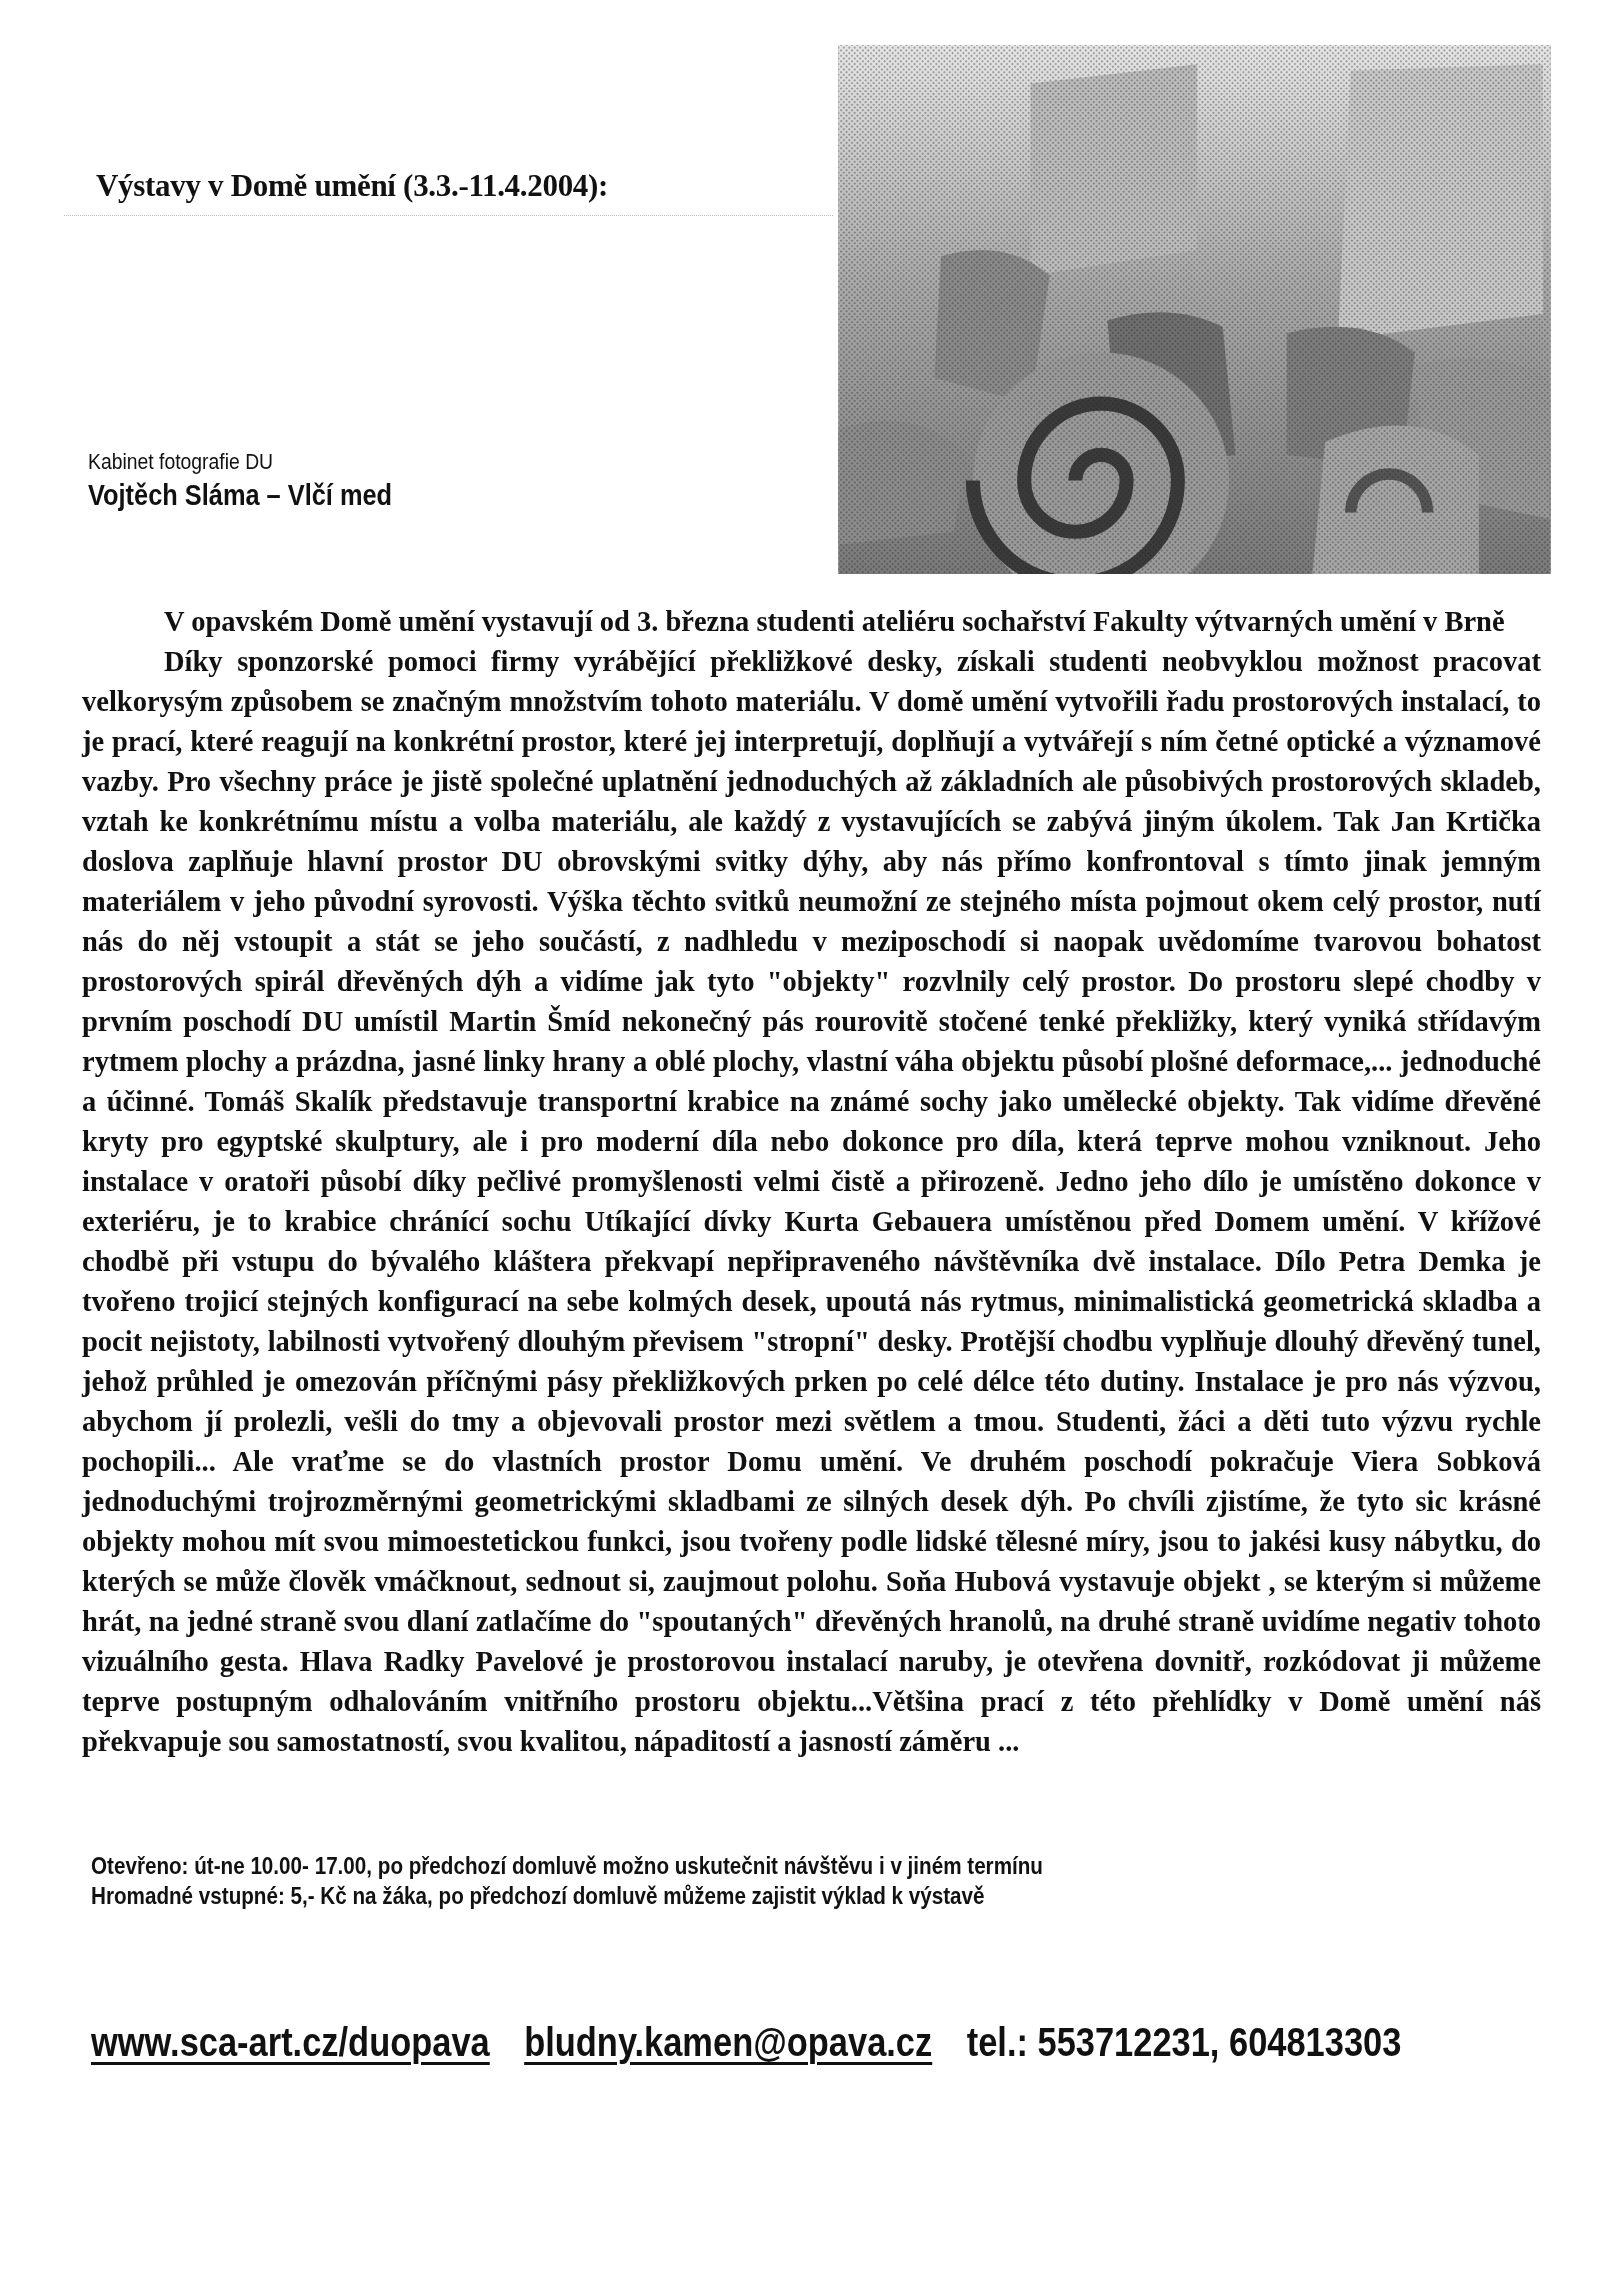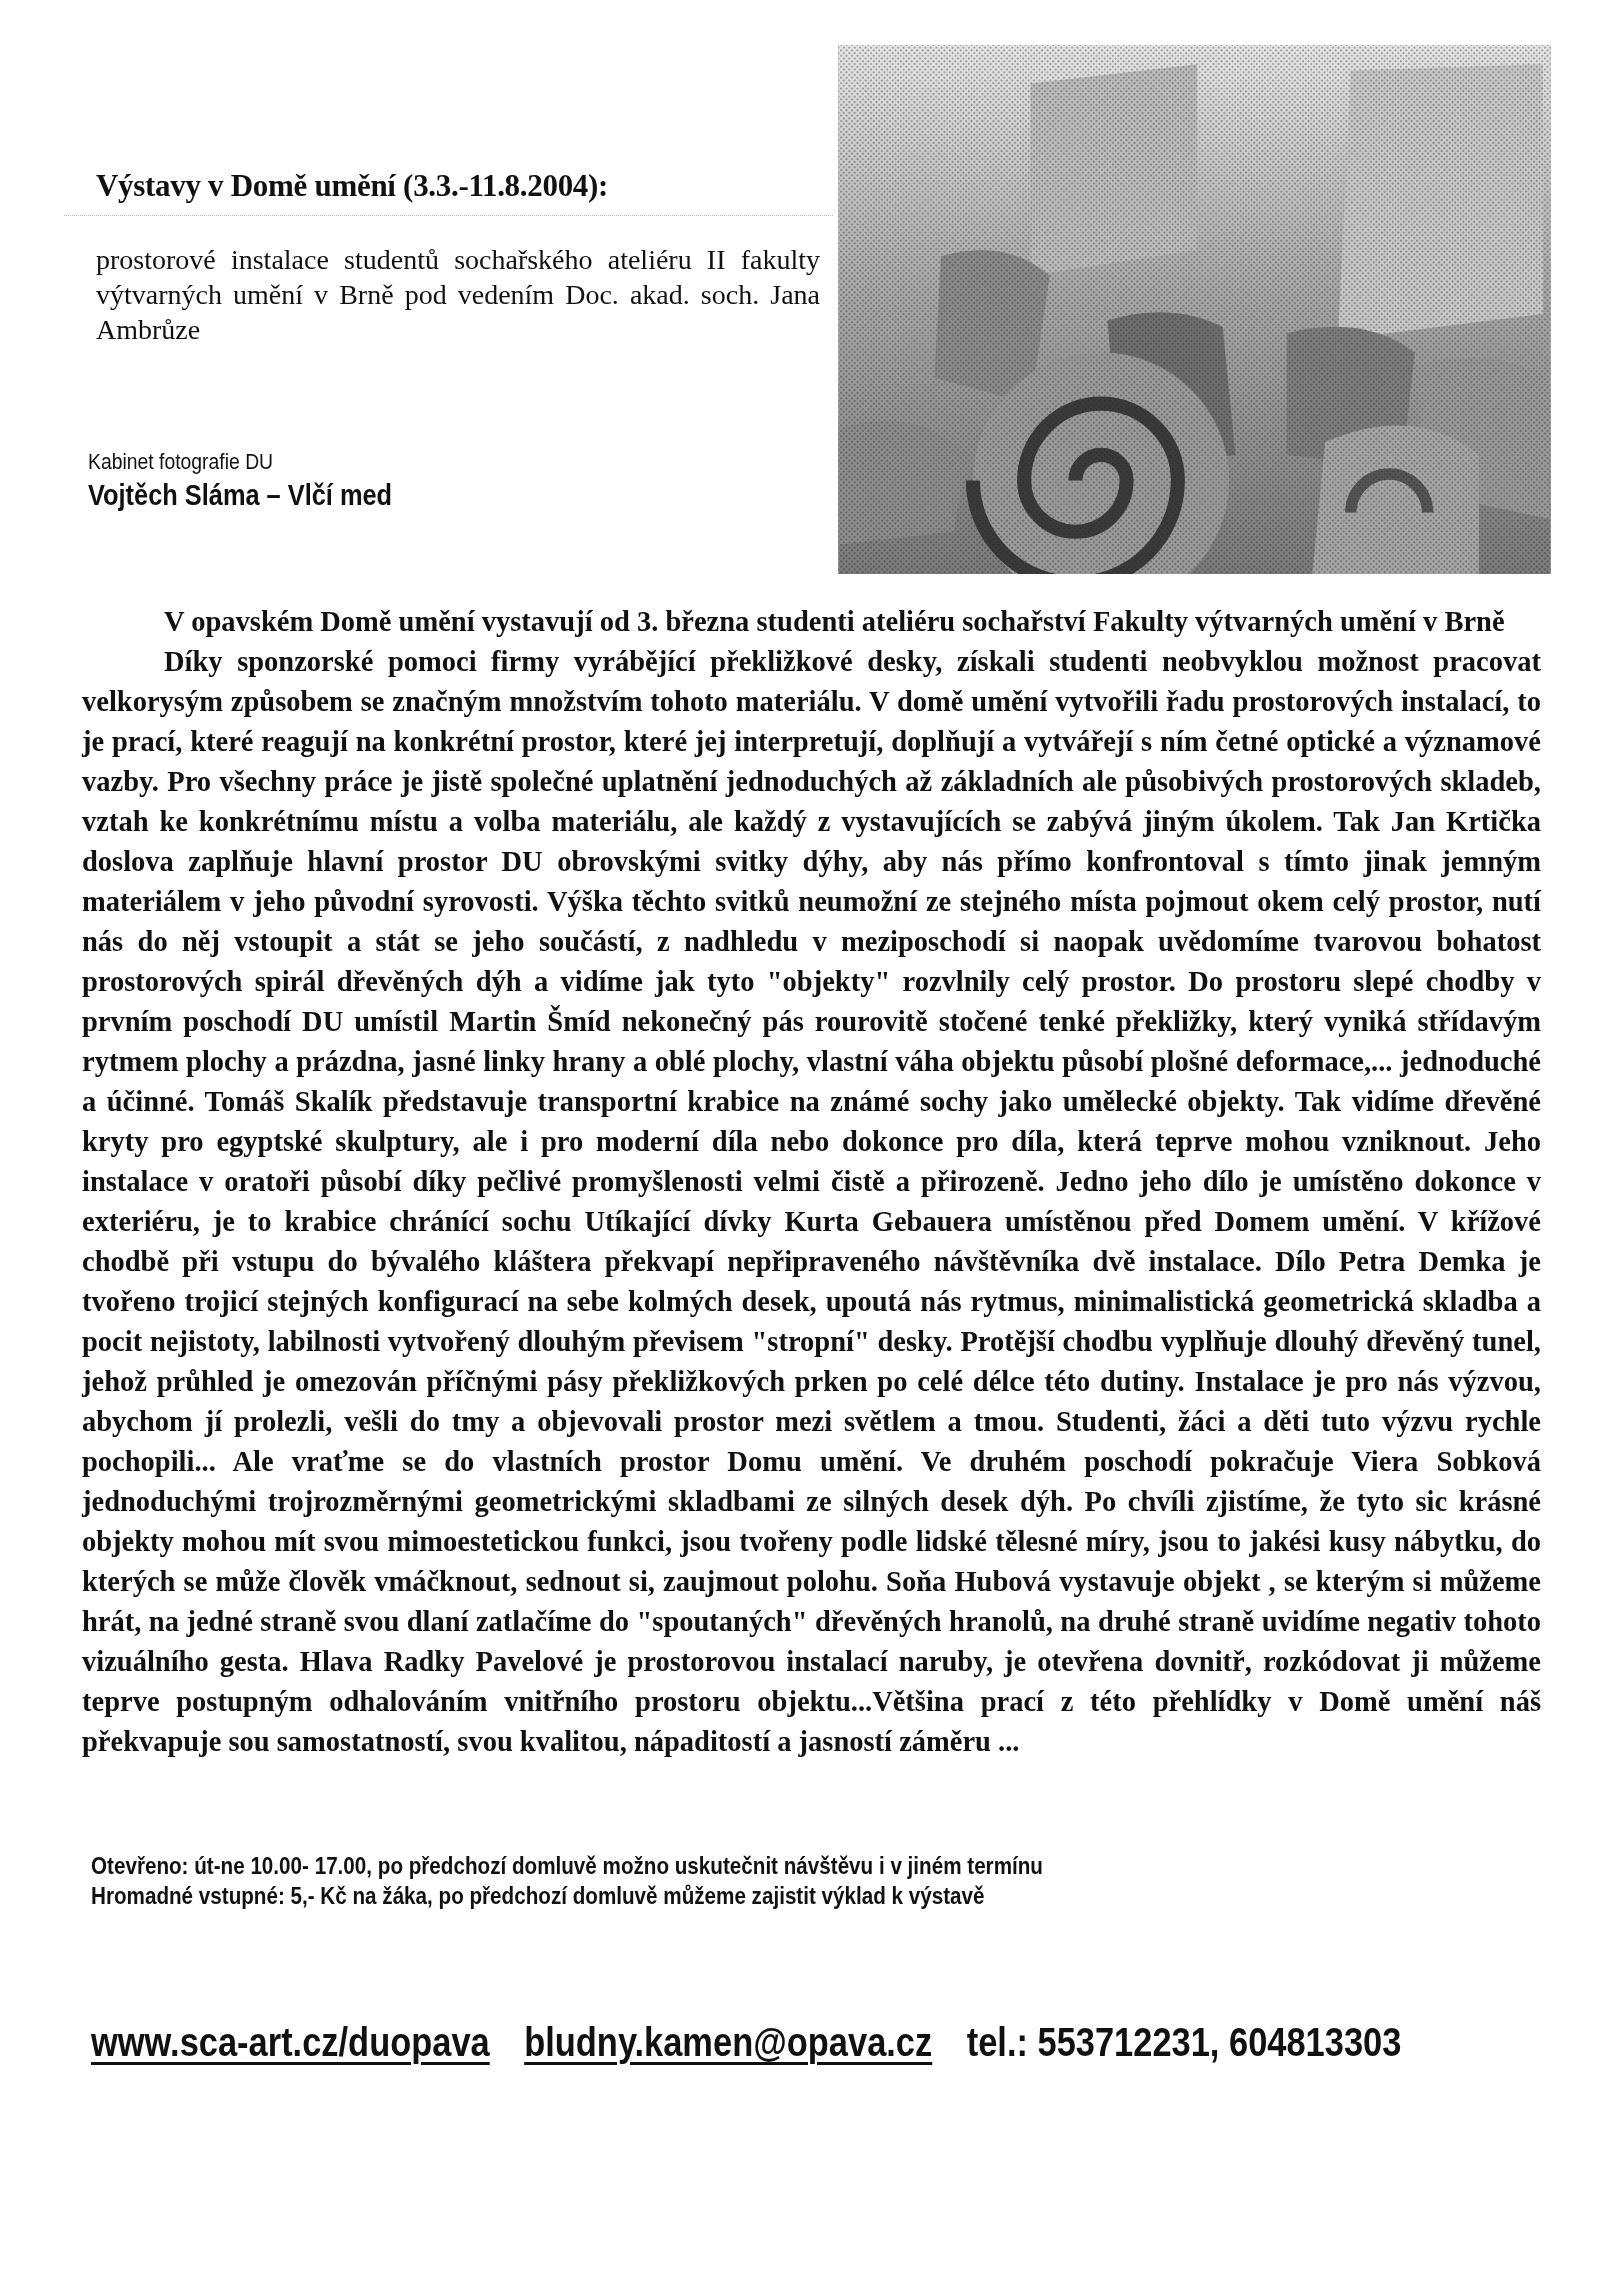--- a/index.html
+++ b/index.html
@@ -27,25 +27,24 @@
 
   #info { position:absolute; left:91px; top:1851px; font-size:24px; font-weight:bold; line-height:29.5px; transform:scaleX(0.86); transform-origin:left; white-space:nowrap; }
 
   #contacts { position:absolute; left:91px; top:2019px; font-size:41px; font-weight:bold; white-space:nowrap; transform:scaleX(0.84); transform-origin:left; }
   #contacts a { color:#111; text-decoration:underline; text-decoration-thickness:3.2px; text-underline-offset:6.4px; }
   #contacts span.gap { display:inline-block; width:41px; }
 </style>
 </head>
 <body>
 
-<div id="heading" class="serif">Výstavy v Domě umění (3.3.-11.8.2004):</div>
+<div id="heading" class="serif">Výstavy v Domě umění (3.3.-11.4.2004):</div>
 <div id="heading-rule"></div>
 
 <div id="exhibit1" class="serif">
-  <div class="desc">prostorové instalace studentů sochařského ateliéru II fakulty výtvarných umění v Brně pod vedením Doc. akad. soch. Jana Ambrůze</div>
 </div>
 
 <div id="exhibit2" class="sans">
   <div class="kicker">Kabinet fotografie DU</div>
   <div class="title">Vojtěch Sláma – Vlčí med</div>
 </div>
 
 <div id="photo" title="halftone photograph of rolled plywood veneer spiral installations">
   <svg width="713" height="529" viewBox="0 0 1112 826">
     <defs>

